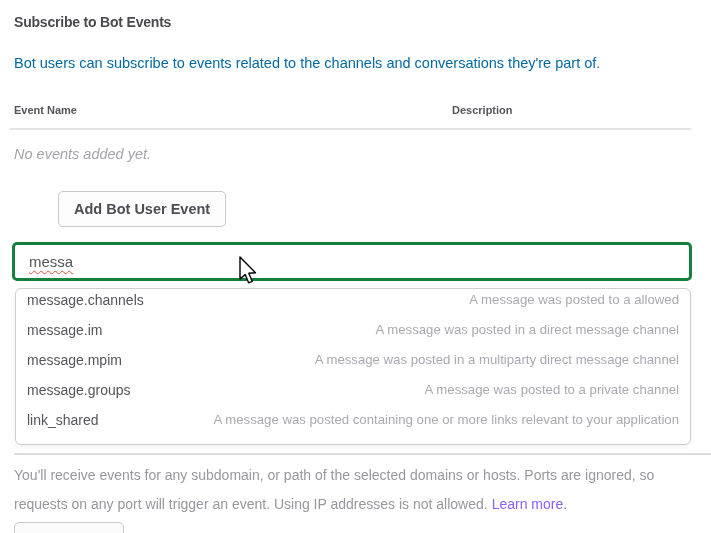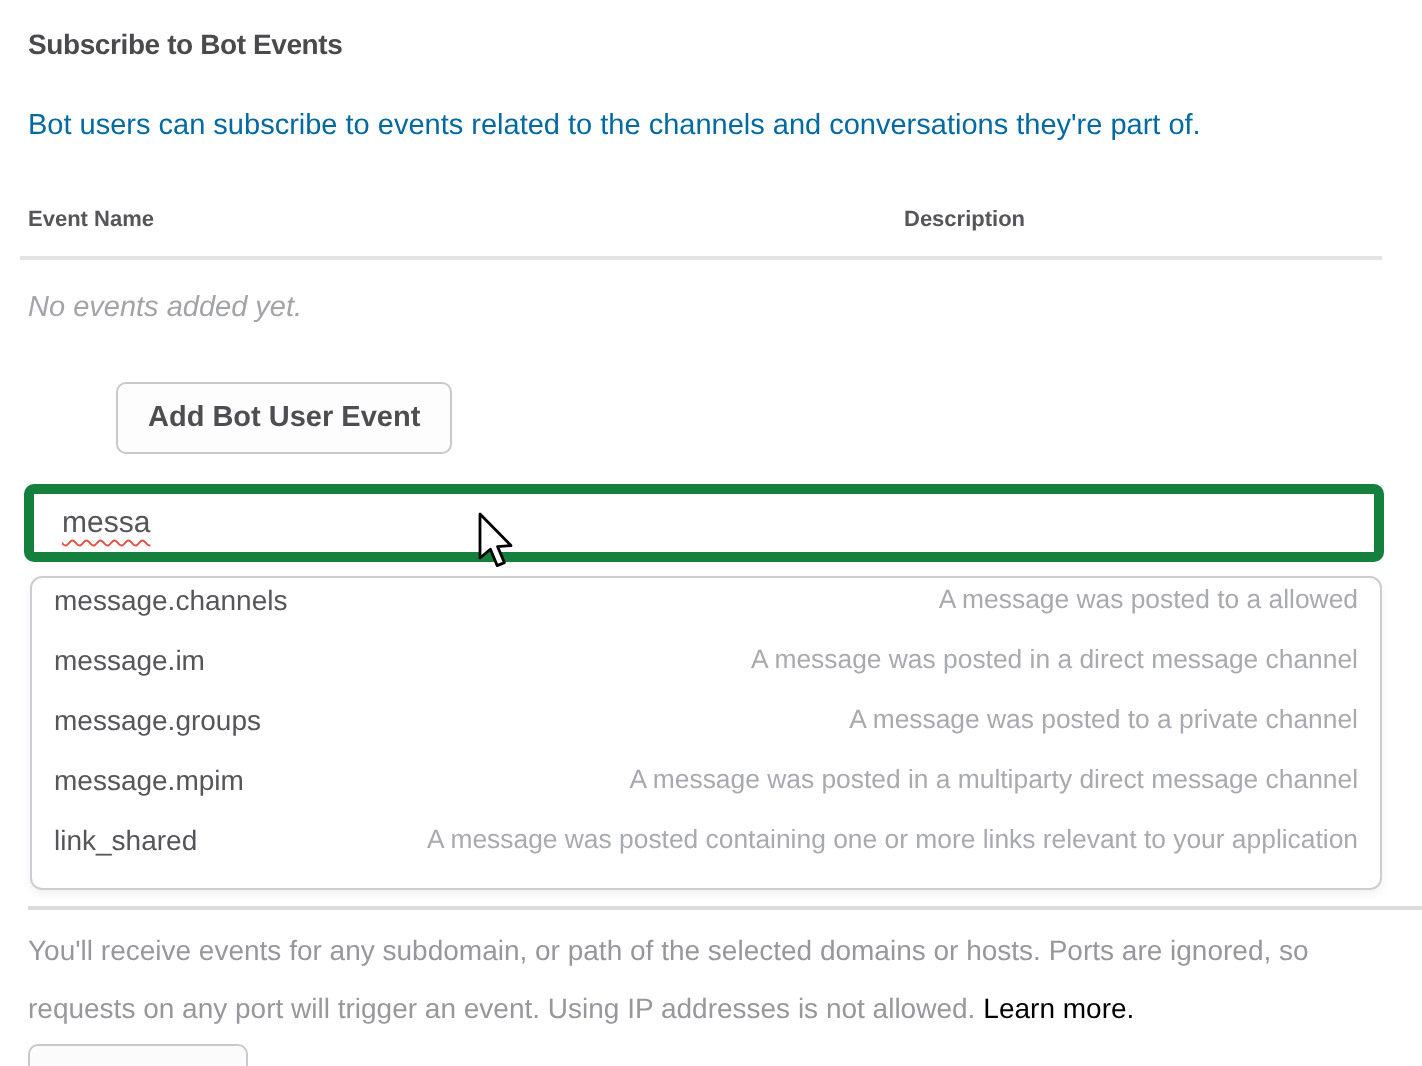--- a/index.html
+++ b/index.html
@@ -62,21 +62,21 @@
     font-weight: 700;
     color: #4d4d52;
     cursor: pointer;
     margin-left: 44px;
   }
   .search-box {
     position: absolute;
     left: 12px; top: 242px;
     width: 680px; height: 39px;
     background: #ffffff;
-    border: 5px solid #15803d;
+    border: 3px solid #15803d;
     border-radius: 5px;
     display: flex;
     align-items: center;
     padding: 0 14px;
     font-size: 15px;
     color: #55555a;
     cursor: text;
   }
   .search-box .typed {
     text-decoration: underline;
@@ -122,21 +122,21 @@
   }
   .footer-note {
     position: absolute;
     left: 14px; top: 461px;
     width: 660px;
     font-size: 14px;
     line-height: 29px;
     color: #97979d;
   }
   .footer-note a {
-    color: #000000;
+    color: #8b5cf6;
     text-decoration: none;
     margin-left: 4px;
     cursor: pointer;
     text-align: right;
   }
   .partial-btn {
     position: absolute;
     left: 14px; top: 522px;
     width: 110px; height: 30px;
     background: #fbfbfc;
@@ -176,26 +176,26 @@
   <div class="dropdown">
     <div class="opt">
       <span class="opt-name">message.channels</span>
       <span class="opt-desc">A message was posted to a allowed</span>
     </div>
     <div class="opt">
       <span class="opt-name">message.im</span>
       <span class="opt-desc">A message was posted in a direct message channel</span>
     </div>
     <div class="opt">
+      <span class="opt-name">message.mpim</span>
+      <span class="opt-desc">A message was posted in a multiparty direct message channel</span>
+    </div>
+    <div class="opt">
       <span class="opt-name">message.groups</span>
       <span class="opt-desc">A message was posted to a private channel</span>
-    </div>
-    <div class="opt">
-      <span class="opt-name">message.mpim</span>
-      <span class="opt-desc">A message was posted in a multiparty direct message channel</span>
     </div>
     <div class="opt">
       <span class="opt-name">link_shared</span>
       <span class="opt-desc">A message was posted containing one or more links relevant to your application</span>
     </div>
   </div>
 
   <div class="divider-2"></div>
 
   <p class="footer-note"><span>You'll receive events for any subdomain, or path of the selected domains or hosts. Ports are ignored, so requests on any port will trigger an event. Using IP addresses is not allowed.</span><a>Learn more.</a></p>

